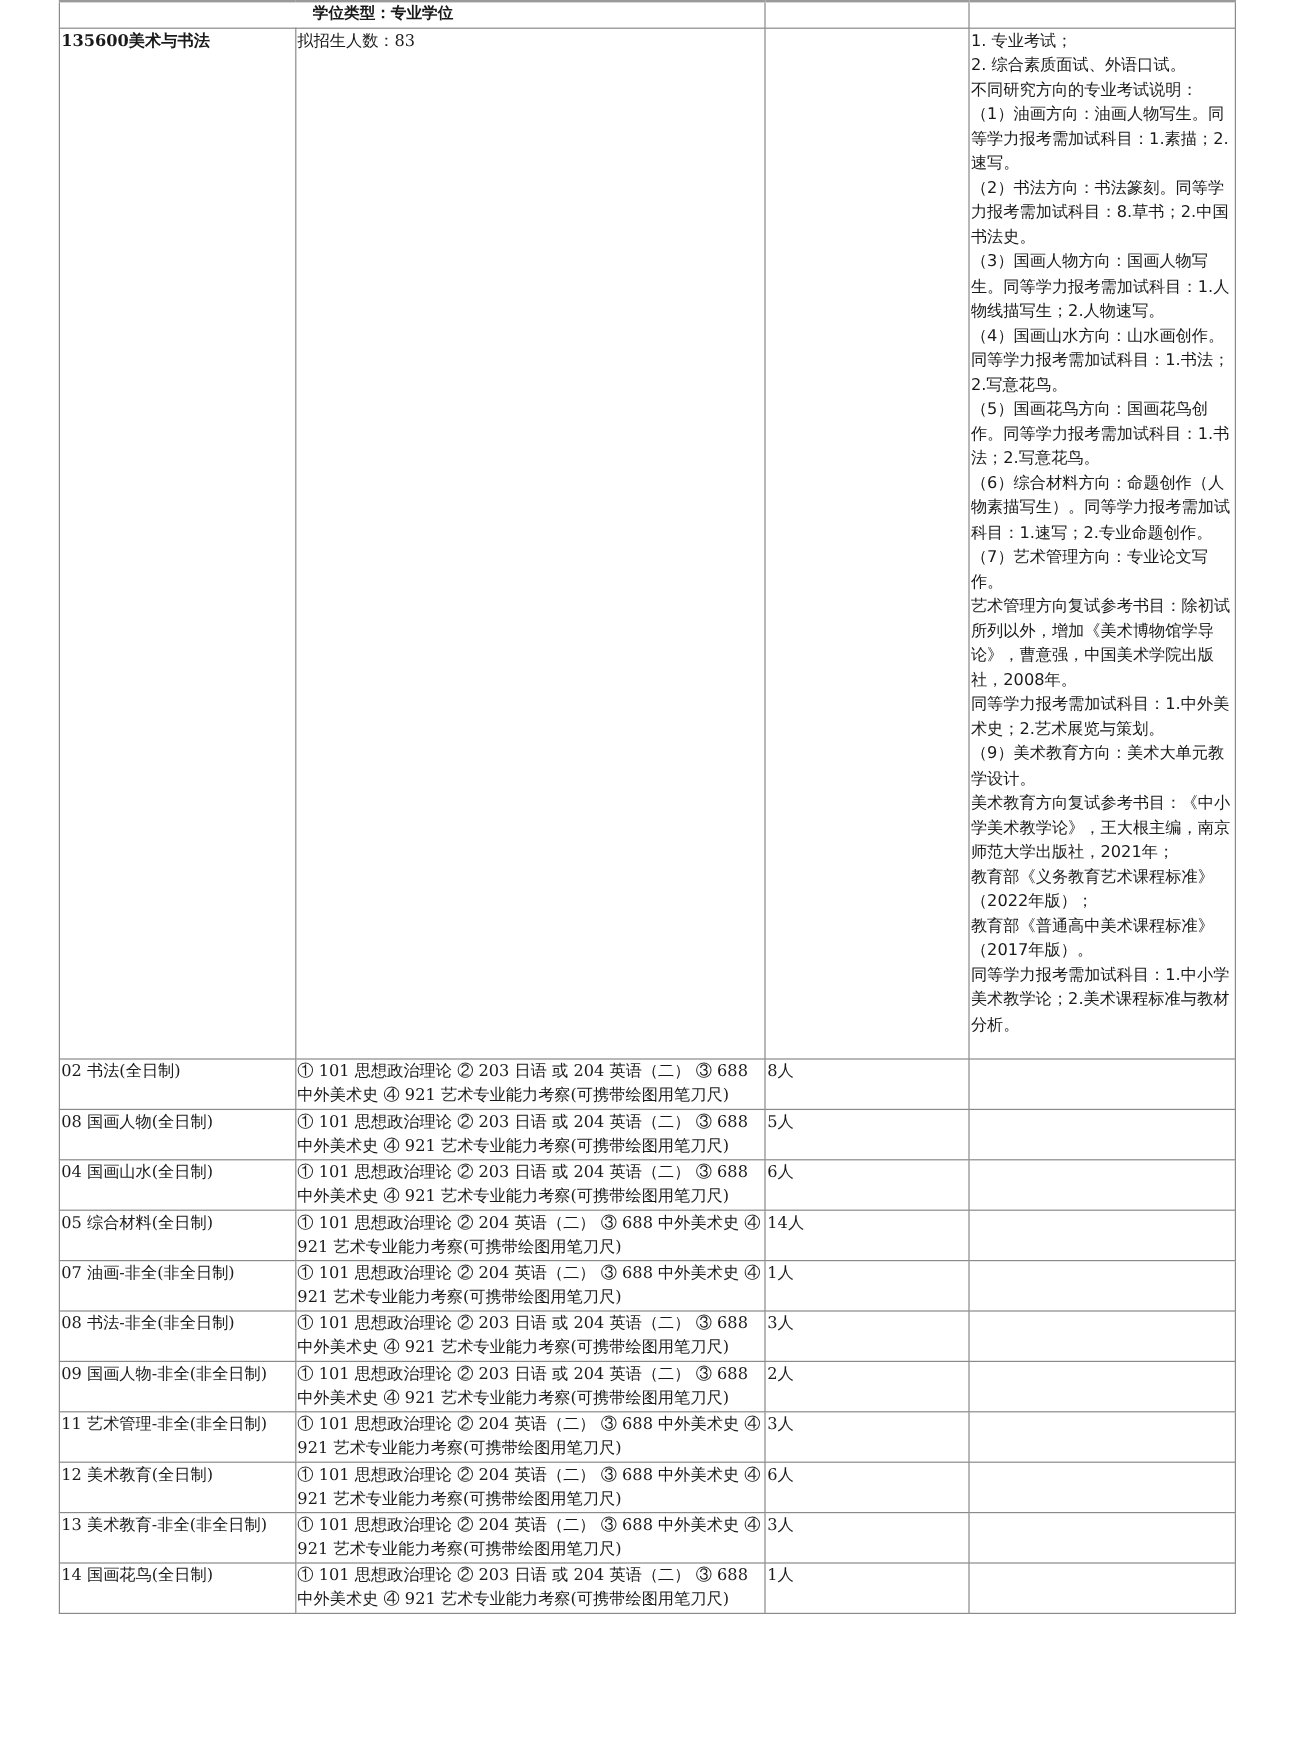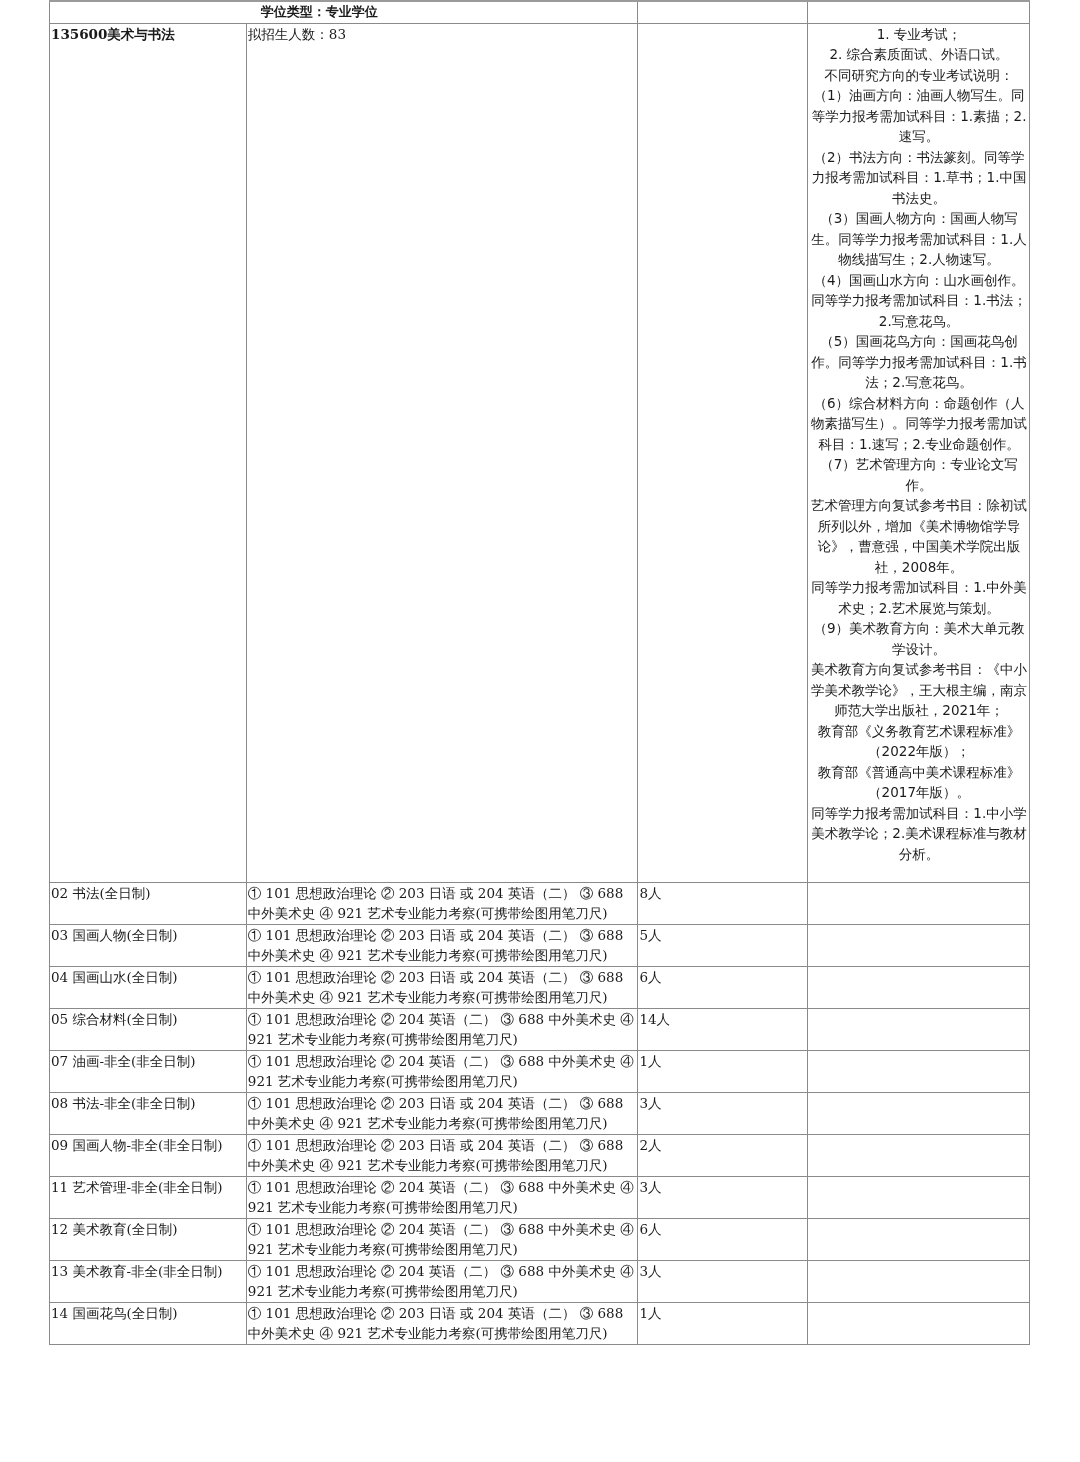--- a/index.html
+++ b/index.html
@@ -9,21 +9,21 @@
          border-collapse: collapse; table-layout: fixed; }
   .tbl td { border: 1px solid #8a8a8a; vertical-align: top; padding: 0 0 0 1px;
             font-size: 13.5px; line-height: 20.5px; overflow: hidden; }
   .tbl tr.top-row td { height: 20px; border-top: 2px solid #9a9a9a; }
   .tbl tr.top-row td.degree { text-align: center; font-weight: bold;
             font-family: "DejaVu Sans", "Liberation Sans", sans-serif; font-size: 13px; padding-right: 50px; }
   .tbl tr.major-row td { height: 858px; }
   .tbl tr.major-row td.code { font-weight: bold; }
   .tbl tr.data-row td { height: 41px; }
   .col1 { width: 196px; } .col2 { width: 390px; } .col3 { width: 169px; } .col4 { width: 221px; }
-  .notes-line { display: block; text-align: center; }
+  .notes-line { display: block; }
   .rem { font-family: "DejaVu Sans", "Liberation Sans", sans-serif; font-size: 13px; }
 </style>
 </head>
 <body>
 
 <table class="tbl">
   <colgroup>
     <col class="col1">
       <col class="col2">
       <col class="col3">
@@ -37,21 +37,21 @@
     </tr>
     <tr class="major-row">
       <td class="code">135600美术与书法</td>
       <td>拟招生人数：83</td>
       <td></td>
       <td class="rem">
         <span class="notes-line">1.  专业考试；</span>
         <span class="notes-line">2.  综合素质面试、外语口试。</span>
         <span class="notes-line">不同研究方向的专业考试说明：</span>
         <span class="notes-line">（1）油画方向：油画人物写生。同等学力报考需加试科目：1.素描；2.速写。</span>
-        <span class="notes-line">（2）书法方向：书法篆刻。同等学力报考需加试科目：1.草书；1.中国书法史。</span>
+        <span class="notes-line">（2）书法方向：书法篆刻。同等学力报考需加试科目：8.草书；2.中国书法史。</span>
         <span class="notes-line">（3）国画人物方向：国画人物写生。同等学力报考需加试科目：1.人物线描写生；2.人物速写。</span>
         <span class="notes-line">（4）国画山水方向：山水画创作。同等学力报考需加试科目：1.书法；2.写意花鸟。</span>
         <span class="notes-line">（5）国画花鸟方向：国画花鸟创作。同等学力报考需加试科目：1.书法；2.写意花鸟。</span>
         <span class="notes-line">（6）综合材料方向：命题创作（人物素描写生）。同等学力报考需加试科目：1.速写；2.专业命题创作。</span>
         <span class="notes-line">（7）艺术管理方向：专业论文写作。</span>
         <span class="notes-line">艺术管理方向复试参考书目：除初试所列以外，增加《美术博物馆学导论》，曹意强，中国美术学院出版社，2008年。</span>
         <span class="notes-line">同等学力报考需加试科目：1.中外美术史；2.艺术展览与策划。</span>
         <span class="notes-line">（9）美术教育方向：美术大单元教学设计。</span>
         <span class="notes-line">美术教育方向复试参考书目：《中小学美术教学论》，王大根主编，南京师范大学出版社，2021年；</span>
         <span class="notes-line">教育部《义务教育艺术课程标准》（2022年版）；</span>
@@ -59,21 +59,21 @@
         <span class="notes-line">同等学力报考需加试科目：1.中小学美术教学论；2.美术课程标准与教材分析。</span>
       </td>
     </tr>
       <tr class="data-row">
     <td>02 书法(全日制)</td>
     <td>① 101 思想政治理论 ② 203 日语 或 204 英语（二） ③ 688 中外美术史 ④ 921 艺术专业能力考察(可携带绘图用笔刀尺)</td>
     <td>8人</td>
     <td></td>
   </tr>
       <tr class="data-row">
-    <td>03 国画人物(全日制)</td>
+    <td>08 国画人物(全日制)</td>
     <td>① 101 思想政治理论 ② 203 日语 或 204 英语（二） ③ 688 中外美术史 ④ 921 艺术专业能力考察(可携带绘图用笔刀尺)</td>
     <td>5人</td>
     <td></td>
   </tr>
       <tr class="data-row">
     <td>04 国画山水(全日制)</td>
     <td>① 101 思想政治理论 ② 203 日语 或 204 英语（二） ③ 688 中外美术史 ④ 921 艺术专业能力考察(可携带绘图用笔刀尺)</td>
     <td>6人</td>
     <td></td>
   </tr>

